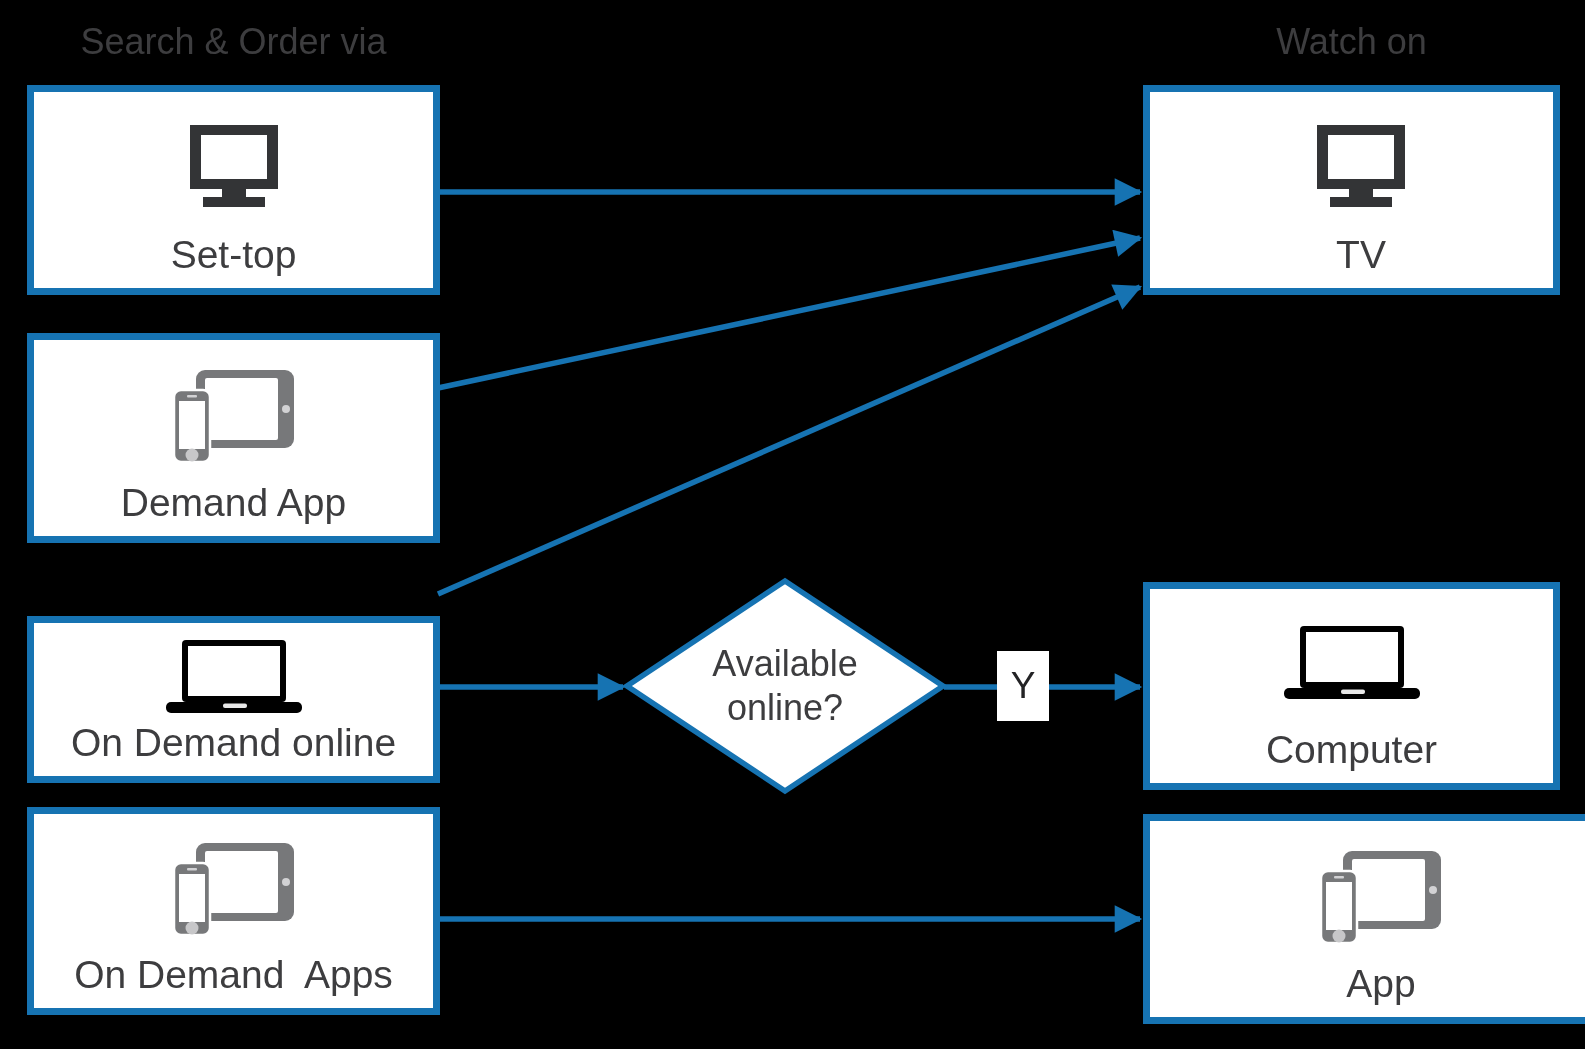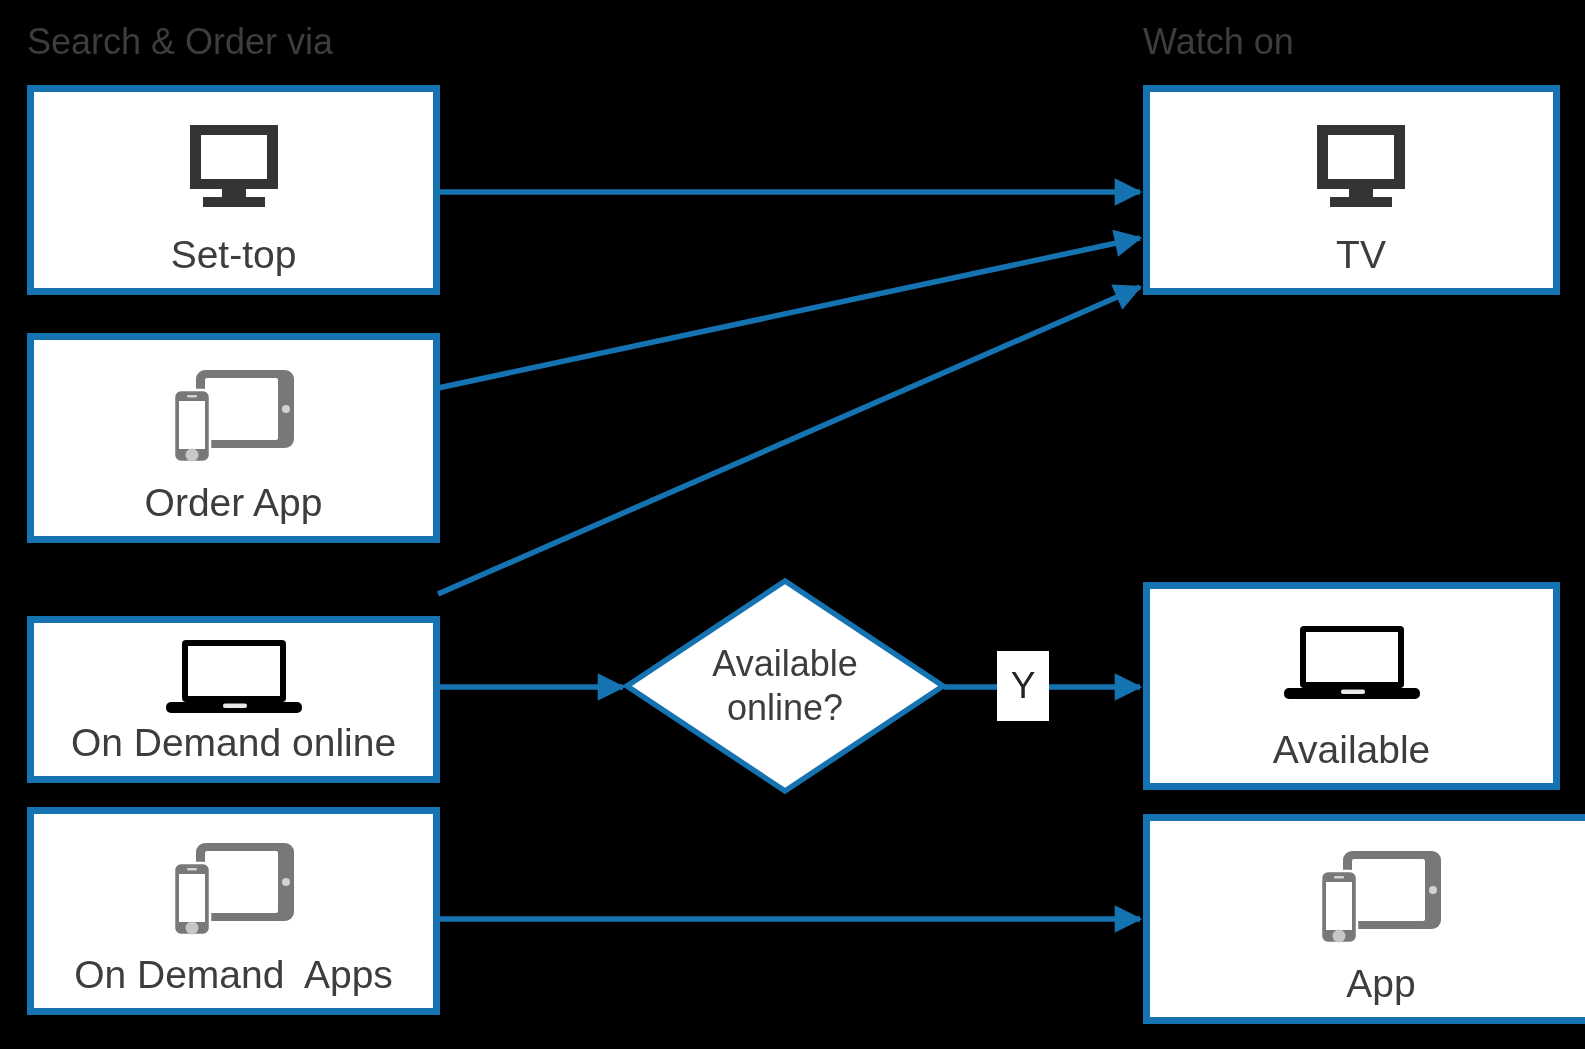--- a/index.html
+++ b/index.html
@@ -5,20 +5,21 @@
   html,body{margin:0;padding:0;background:#000;}
   #canvas{
     position:relative;
     width:1585px;height:1049px;
     background:#000000;
     font-family:"Liberation Sans", sans-serif;
     overflow:hidden;
   }
   .col-header{
     position:absolute;
+    text-align:center;
     font-size:36px;
     line-height:40px;
     color:#3d3d3f;
     font-weight:400;
     white-space:pre;
   }
   #header-left{left:27px;top:22px;width:413px;}
   #header-right{left:1143px;top:22px;width:417px;}
 
   .node{
@@ -122,21 +123,21 @@
       <svg width="120" height="92" viewBox="0 0 120 92">
         <rect x="22" y="0" width="98" height="78" rx="9" fill="#77787a"></rect>
         <rect x="31" y="8" width="73" height="62" rx="2" fill="#ffffff"></rect>
         <circle cx="112" cy="39" r="4" fill="#d2d2d4"></circle>
         <rect x="0" y="20" width="36" height="72" rx="7" fill="#77787a" stroke="#ffffff" stroke-width="2.5"></rect>
         <rect x="5" y="31" width="26" height="48" fill="#ffffff"></rect>
         <rect x="13" y="25" width="10" height="2.5" rx="1" fill="#d2d2d4"></rect>
         <circle cx="18" cy="85" r="6.5" fill="#c7c7c9"></circle>
       </svg>
     </div>
-    <div class="box-label">Order App</div>
+    <div class="box-label">Demand App</div>
   </div>
 
   <div class="node" id="node-on-demand-online">
     <div class="icon-area">
       <svg width="136" height="76" viewBox="0 0 136 76">
         <rect x="16" y="0" width="104" height="62" rx="4" fill="#000000"></rect>
         <rect x="22" y="6" width="92" height="50" fill="#ffffff"></rect>
         <rect x="0" y="62" width="136" height="11" rx="5" fill="#000000"></rect>
         <rect x="57" y="63.5" width="24" height="4.5" rx="2" fill="#e8e8e8"></rect>
       </svg>
@@ -170,21 +171,21 @@
 
   <div class="node" id="node-computer">
     <div class="icon-area">
       <svg width="136" height="76" viewBox="0 0 136 76">
         <rect x="16" y="0" width="104" height="62" rx="4" fill="#000000"></rect>
         <rect x="22" y="6" width="92" height="50" fill="#ffffff"></rect>
         <rect x="0" y="62" width="136" height="11" rx="5" fill="#000000"></rect>
         <rect x="57" y="63.5" width="24" height="4.5" rx="2" fill="#e8e8e8"></rect>
       </svg>
     </div>
-    <div class="box-label">Available</div>
+    <div class="box-label">Computer</div>
   </div>
 
   <div class="node" id="node-app">
     <div class="icon-area">
       <svg width="120" height="92" viewBox="0 0 120 92">
         <rect x="22" y="0" width="98" height="78" rx="9" fill="#77787a"></rect>
         <rect x="31" y="8" width="73" height="62" rx="2" fill="#ffffff"></rect>
         <circle cx="112" cy="39" r="4" fill="#d2d2d4"></circle>
         <rect x="0" y="20" width="36" height="72" rx="7" fill="#77787a" stroke="#ffffff" stroke-width="2.5"></rect>
         <rect x="5" y="31" width="26" height="48" fill="#ffffff"></rect>

